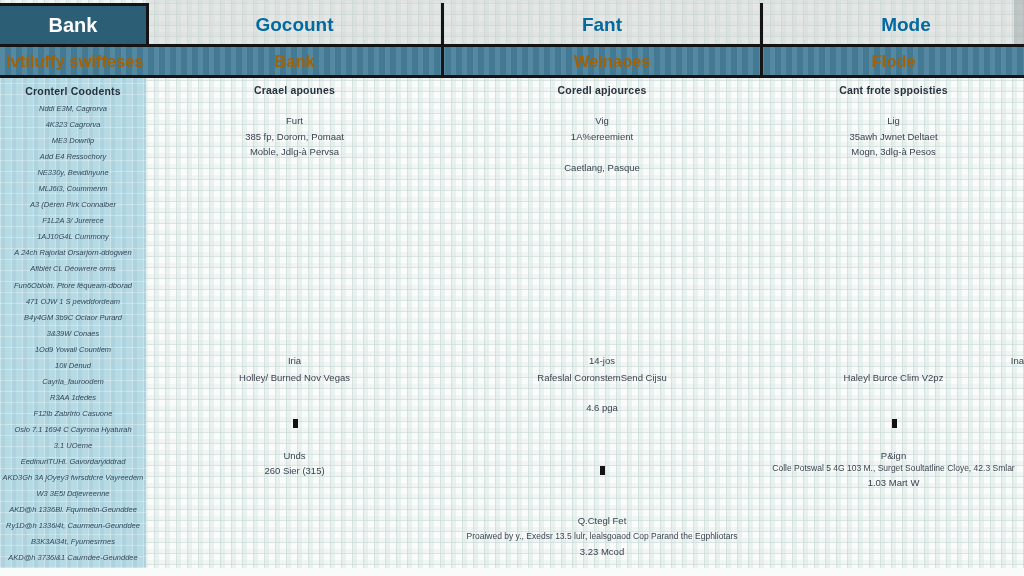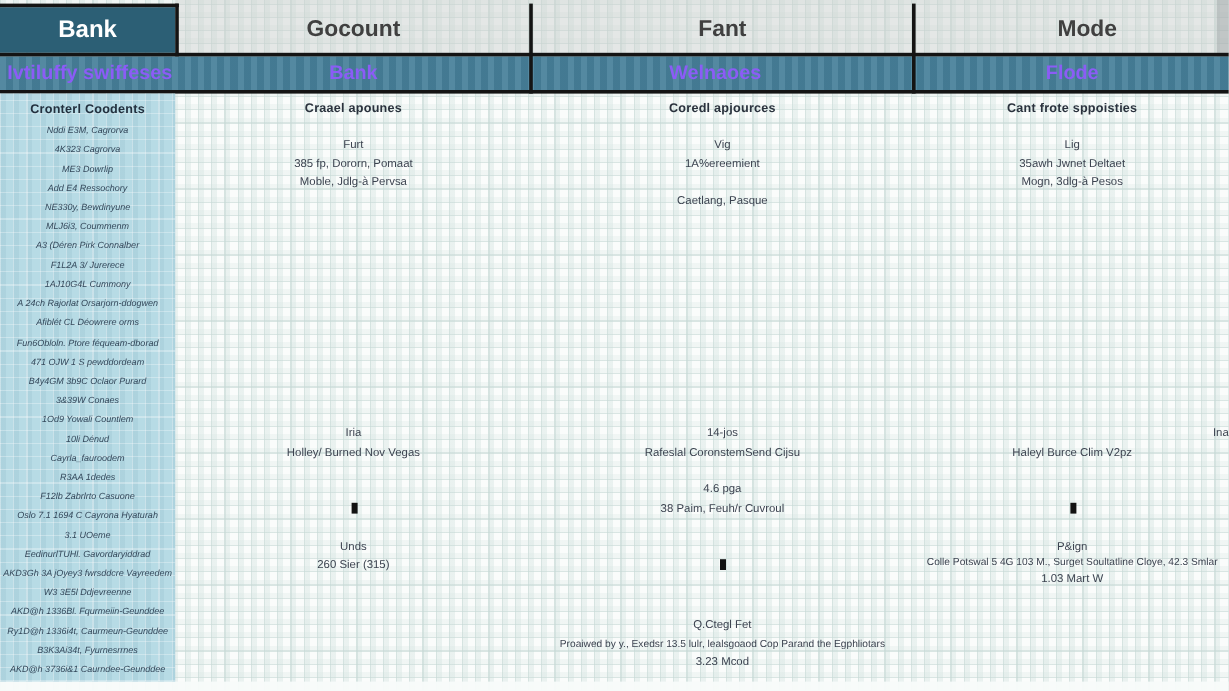--- a/index.html
+++ b/index.html
@@ -23,35 +23,35 @@
   .corner-strip{position:absolute;left:1014px;top:0;width:10px;height:75px;background:rgba(150,158,160,0.45);}
   .bottom-strip{position:absolute;left:0;top:568px;width:1024px;height:8px;background:rgba(248,251,250,0.95);}
 
   
   .bank-cell{
     position:absolute;left:0;top:6px;width:146px;height:38px;
     background:var(--teal_dark);
     color:#fff;font-weight:bold;font-size:20px;line-height:38px;text-align:center;
   }
   .r1-label{position:absolute;top:12px;height:26px;line-height:26px;text-align:center;
-    color:#404040;font-weight:bold;font-size:19px;}
+    color:#0369a1;font-weight:bold;font-size:19px;}
   .r1-col2{left:148px;width:293px;}
   .r1-col3{left:444px;width:316px;}
   .r1-col4{left:763px;width:286px;}
 
   
   .teal-band{
     position:absolute;left:0;top:47px;width:1024px;height:28px;
     background:var(--teal_band);
     background-image:repeating-linear-gradient(90deg, rgba(255,255,255,0.07) 0 5px, rgba(0,0,0,0.05) 5px 11px);
   }
-  .r2-label{position:absolute;top:47px;height:28px;line-height:28px;color:#8b5cf6;font-weight:bold;font-size:16.5px;text-align:center;}
+  .r2-label{position:absolute;top:47px;height:28px;line-height:28px;color:#a16207;font-weight:bold;font-size:16.5px;text-align:center;}
   .r2-col1{left:4px;width:142px;text-align:left;padding-left:2px;}
   .r2-col2{left:148px;width:293px;}
-  .r2-col3{left:444px;width:304px;}
+  .r2-col3{left:460px;width:304px;}
   .r2-col4{left:763px;width:261px;}
 
   
   .bline{position:absolute;background:var(--line_black);}
   .hline-top{left:0;top:3px;width:149px;height:3px;}
   .hline-1{left:0;top:44px;width:1024px;height:3px;}
   .hline-2{left:0;top:75px;width:1024px;height:3px;}
   .sep-a{left:146px;top:3px;width:3px;height:44px;}
   .sep-b{left:441px;top:3px;width:3px;height:75px;}
   .sep-c{left:760px;top:3px;width:3px;height:75px;}
@@ -161,21 +161,20 @@
     <div class="cell" style="top: 464px;">260 Sier (315)</div>
   </div>
 <div class="tcol tcol-1">
     <div class="cell header" style="top: 83px;">Coredl apjources</div>
     <div class="cell" style="top: 114px;">Vig</div>
     <div class="cell" style="top: 130px;">1A%ereemient</div>
     <div class="cell" style="top: 161px;">Caetlang, Pasque</div>
     <div class="cell" style="top: 354px;">14-jos</div>
     <div class="cell" style="top: 371px;">Rafeslal CoronstemSend Cijsu</div>
     <div class="cell" style="top: 401px;">4.6 pga</div>
-    <div class="cell" style="top: 418px;">38 Paim, Feuh/r Cuvroul</div>
     <div class="cell marker" style="top: 466px;"></div>
     <div class="cell" style="top: 514px;">Q.Ctegl Fet</div>
     <div class="cell small" style="top: 531px;">Proaiwed by y., Exedsr 13.5 lulr, lealsgoaod Cop Parand the Egphliotars</div>
     <div class="cell" style="top: 545px;">3.23 Mcod</div>
   </div>
 <div class="tcol tcol-2">
     <div class="cell" style="top: 114px;">Lig</div>
     <div class="cell header" style="top: 83px;">Cant frote sppoisties</div>
     <div class="cell" style="top: 130px;">35awh Jwnet Deltaet</div>
     <div class="cell" style="top: 145px;">Mogn, 3dlg-à Pesos</div>

